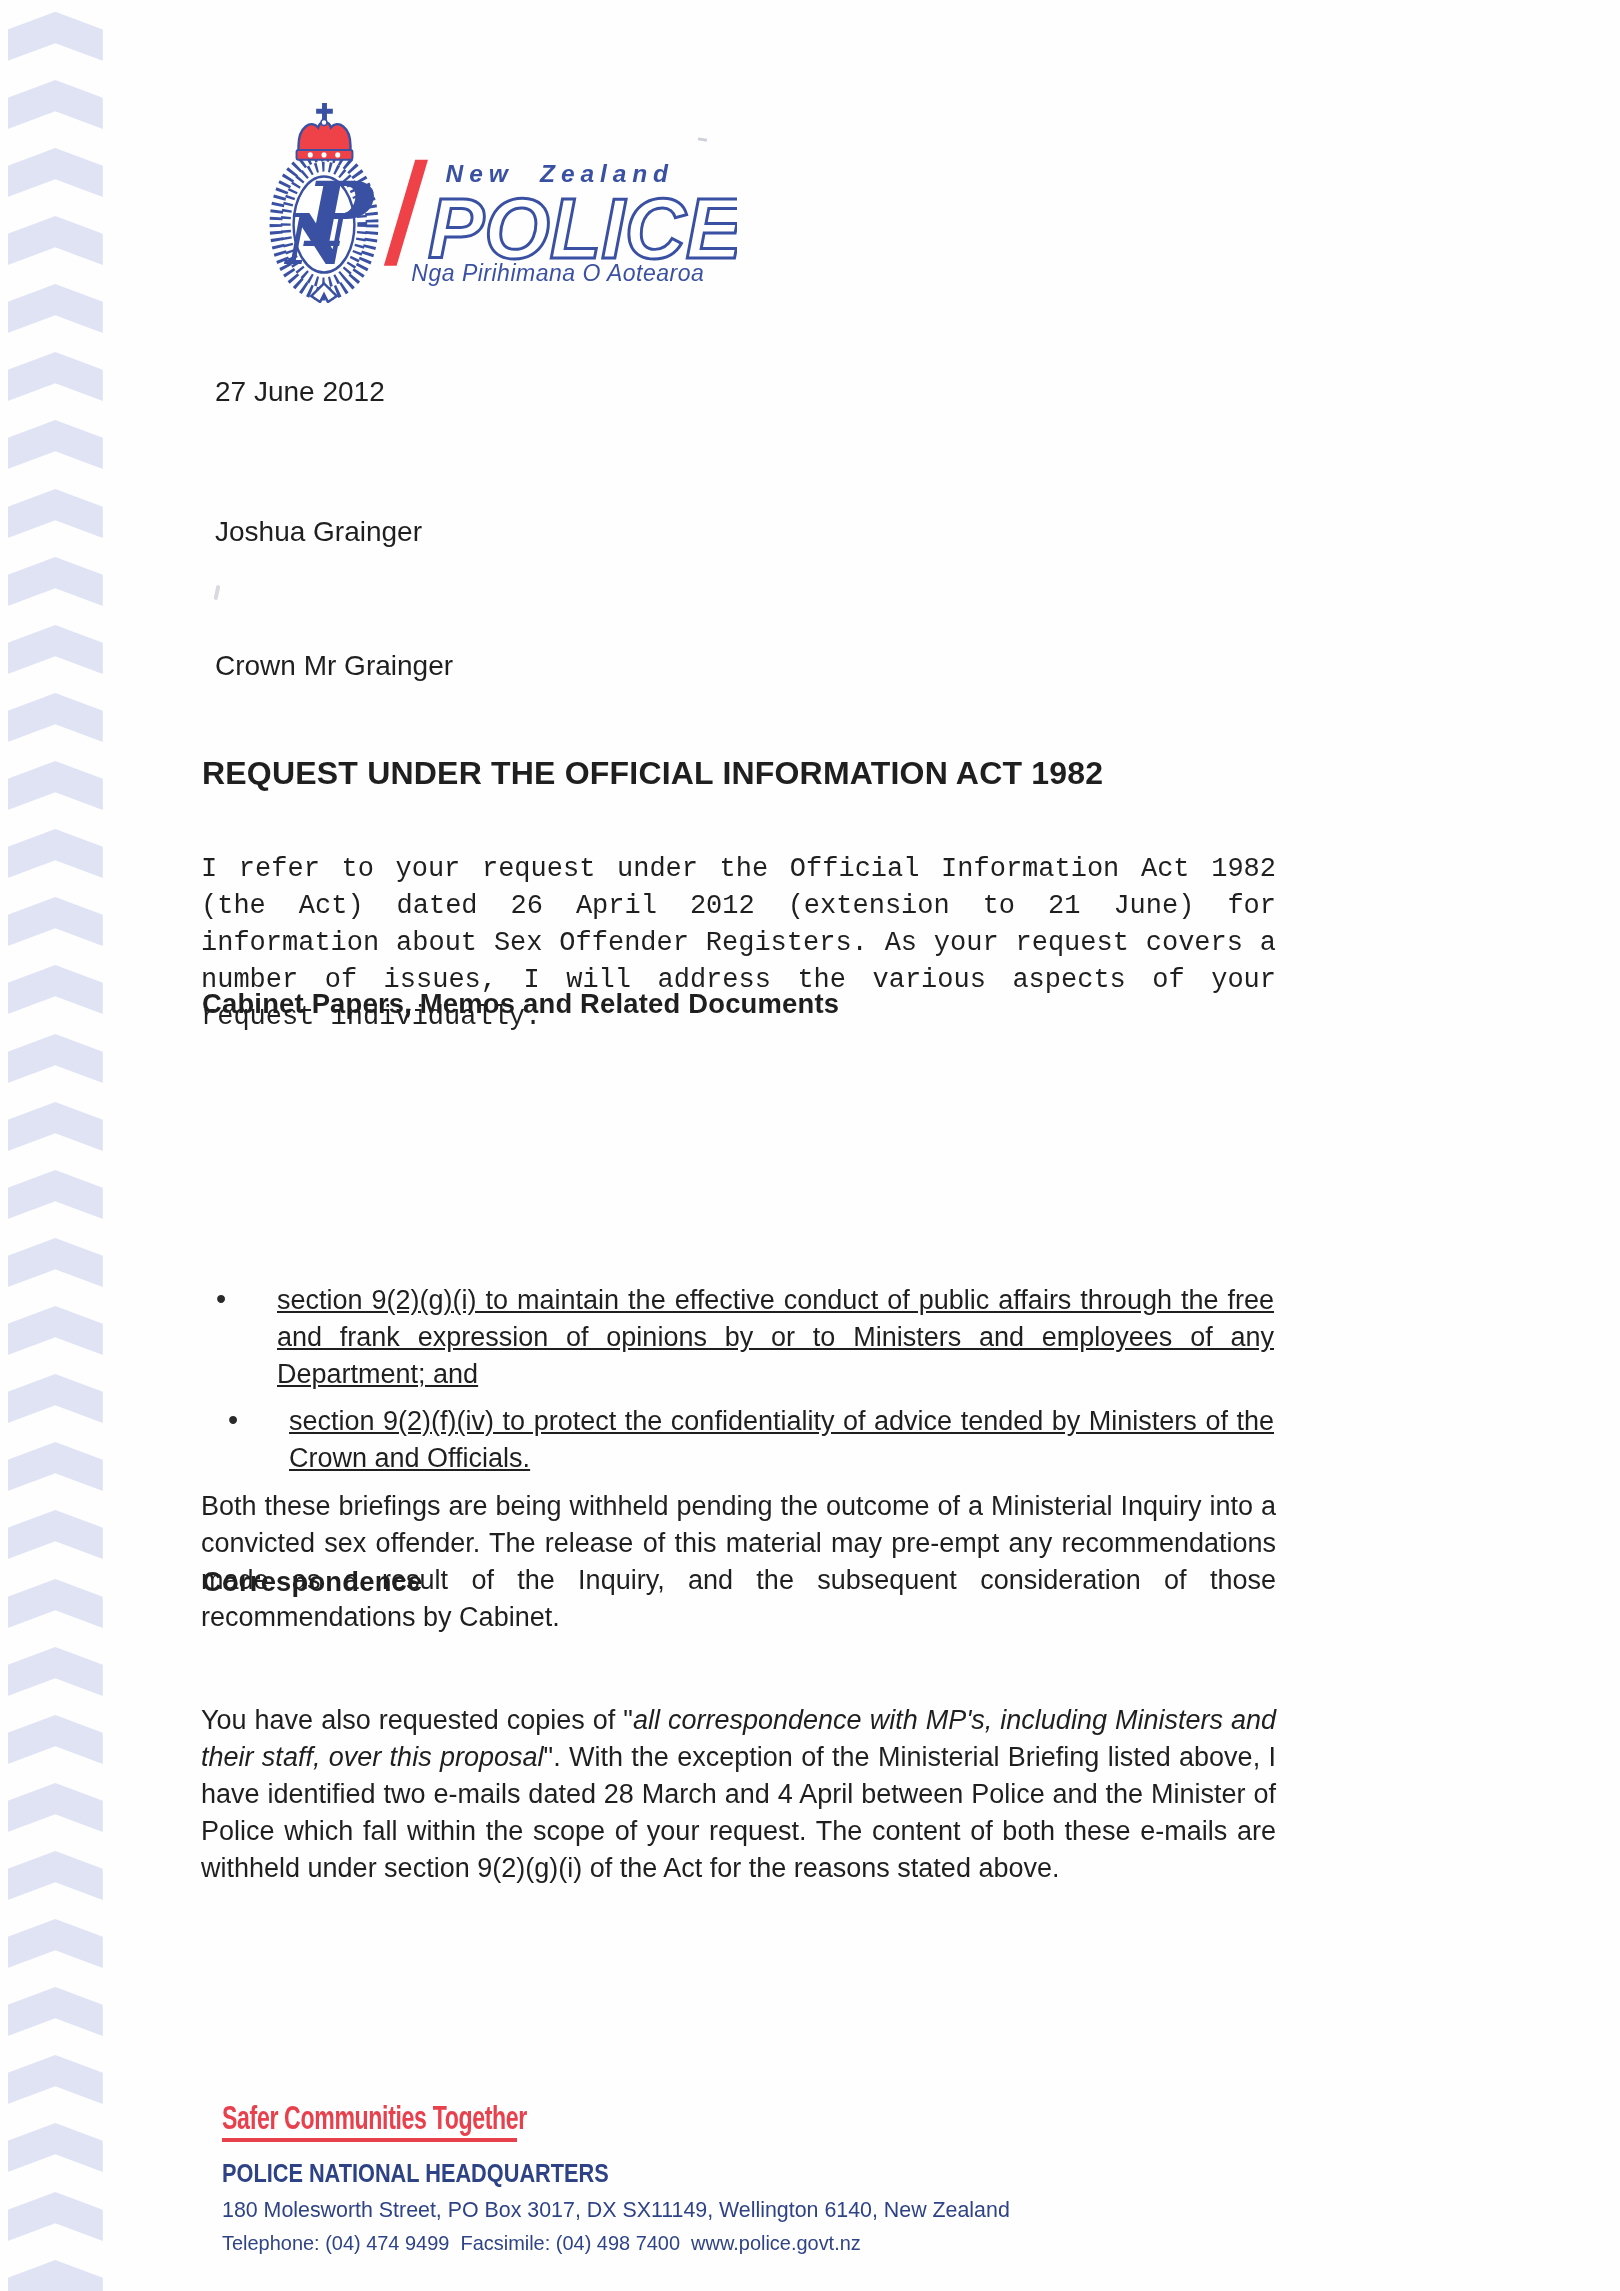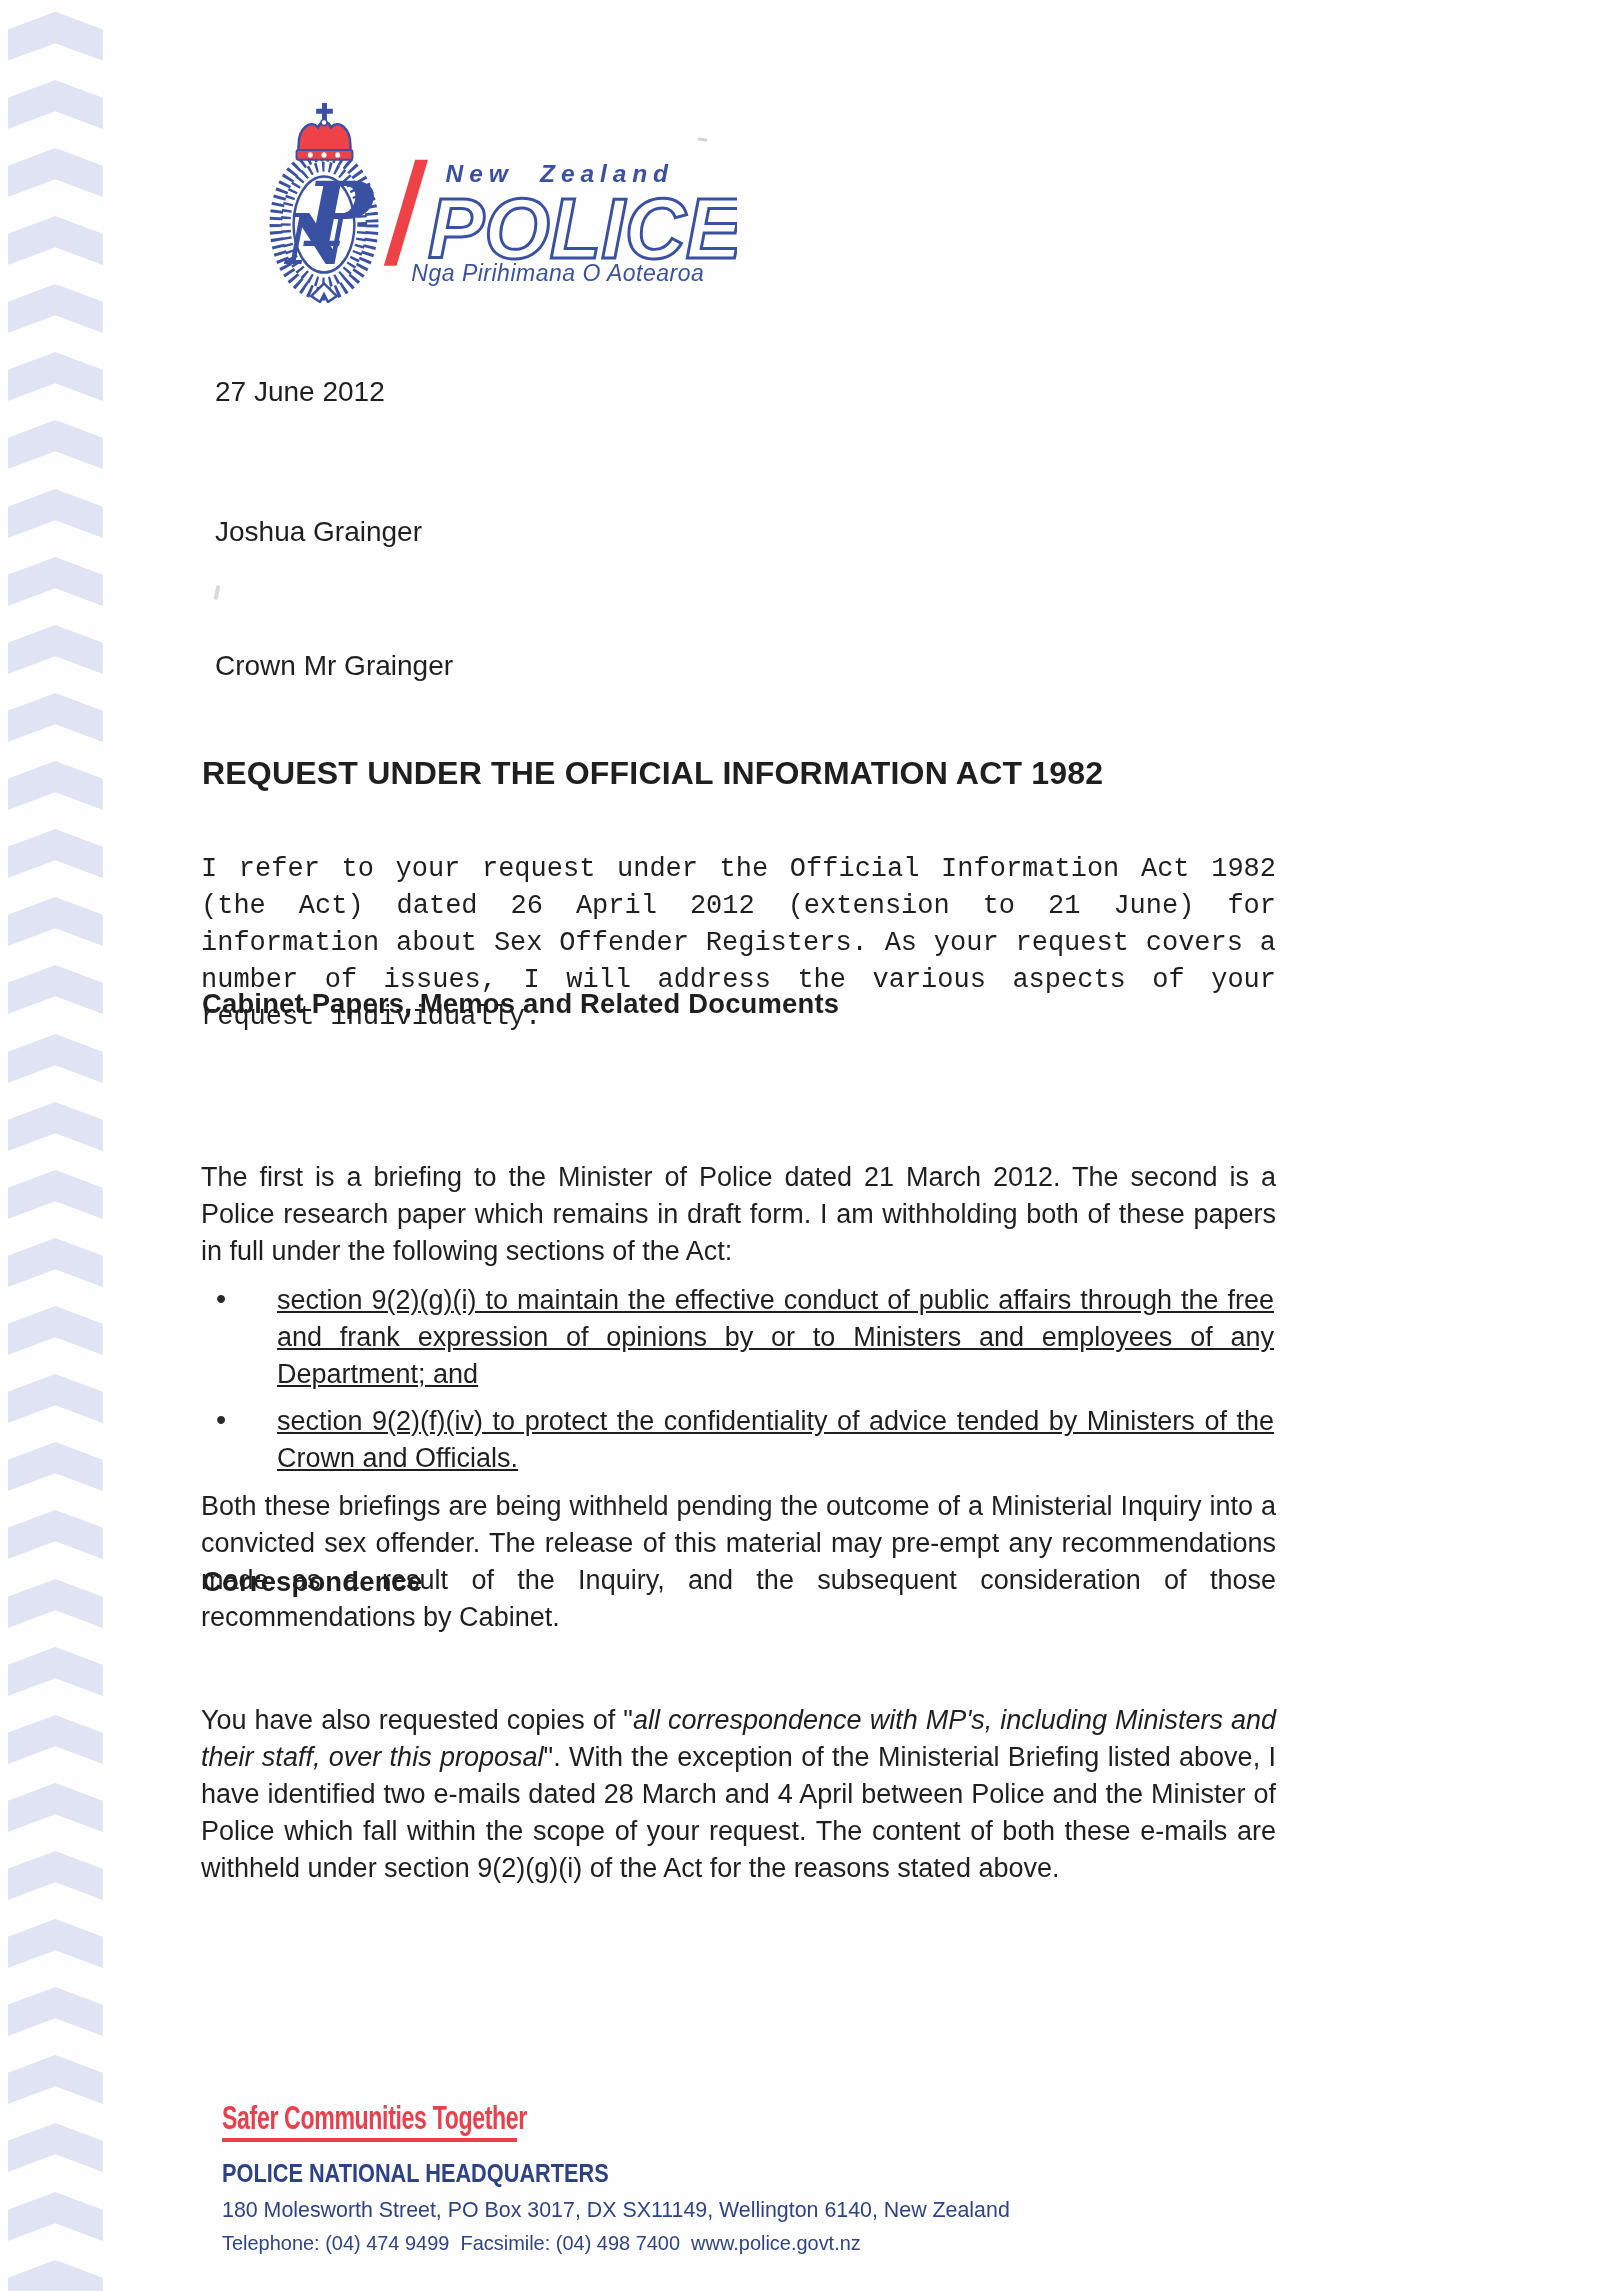--- a/index.html
+++ b/index.html
@@ -36,21 +36,21 @@
   #intro { top:851px;font-family:Liberation Mono, monospace; }
   #s1p1  { top:1035px; }
   #s1p2  { top:1159px; }
   #s1p3  { top:1488px; }
   #s2p1  { top:1702px; }
   .bullets {
     position:absolute; left:277px; top:1282px; width:997px; margin:0; padding:0;
     list-style:none; font-size:27px; line-height:37px; text-align:justify;
   }
   .bullets li { position:relative;text-decoration:underline; }
-  .bullets li + li { margin-top:9.8px; }
+  .bullets li + li { margin-top:9.8px;margin-left:12px; }
   .bullets li::before { content:"\2022"; position:absolute; left:-61px; top:-1px; font-size:29px; color:#2a2a2a; }
   
   .slogan {
     position:absolute; left:222px; top:2099px; font-size:33px; font-weight:bold;
     color:#e8414d; letter-spacing:-0.5px; transform:scaleX(.70); transform-origin:left top; white-space:pre;
   }
   .slogan-line { position:absolute; left:222px; top:2138px; width:295px; height:3.9px; background:#e8414d; }
   .org {
     position:absolute; left:222px; top:2158px; font-size:26.5px; font-weight:bold;
     color:#2e4286; transform:scaleX(.82); transform-origin:left top; white-space:pre;
@@ -145,21 +145,20 @@
   <div class="line recipient">Joshua Grainger</div>
   <div class="line salutation">Crown Mr Grainger</div>
 
   <div class="head subject">REQUEST UNDER THE OFFICIAL INFORMATION ACT 1982</div>
 
   <p class="para" id="intro">I refer to your request under the Official Information Act 1982 (the Act) dated 26 April 2012 (extension to 21 June) for information about Sex Offender Registers. As your request covers a number of issues, I will address the various aspects of your request individually.</p>
 
   <div class="head h-cabinet">Cabinet Papers, Memos and Related Documents</div>
 
 
-  <p class="para" id="s1p2">The first is a briefing to the Minister of Police dated 21 March 2012. The second is a Police research paper which remains in draft form. I am withholding both of these papers in full under the following sections of the Act:</p>
 
   <ul class="bullets">
     <li>section 9(2)(g)(i) to maintain the effective conduct of public affairs through the free and frank expression of opinions by or to Ministers and employees of any Department; and</li>
     <li>section 9(2)(f)(iv) to protect the confidentiality of advice tended by Ministers of the Crown and Officials.</li>
   </ul>
 
   <p class="para" id="s1p3">Both these briefings are being withheld pending the outcome of a Ministerial Inquiry into a convicted sex offender. The release of this material may pre-empt any recommendations made as a result of the Inquiry, and the subsequent consideration of those recommendations by Cabinet.</p>
 
   <div class="head h-corr">Correspondence</div>
 

